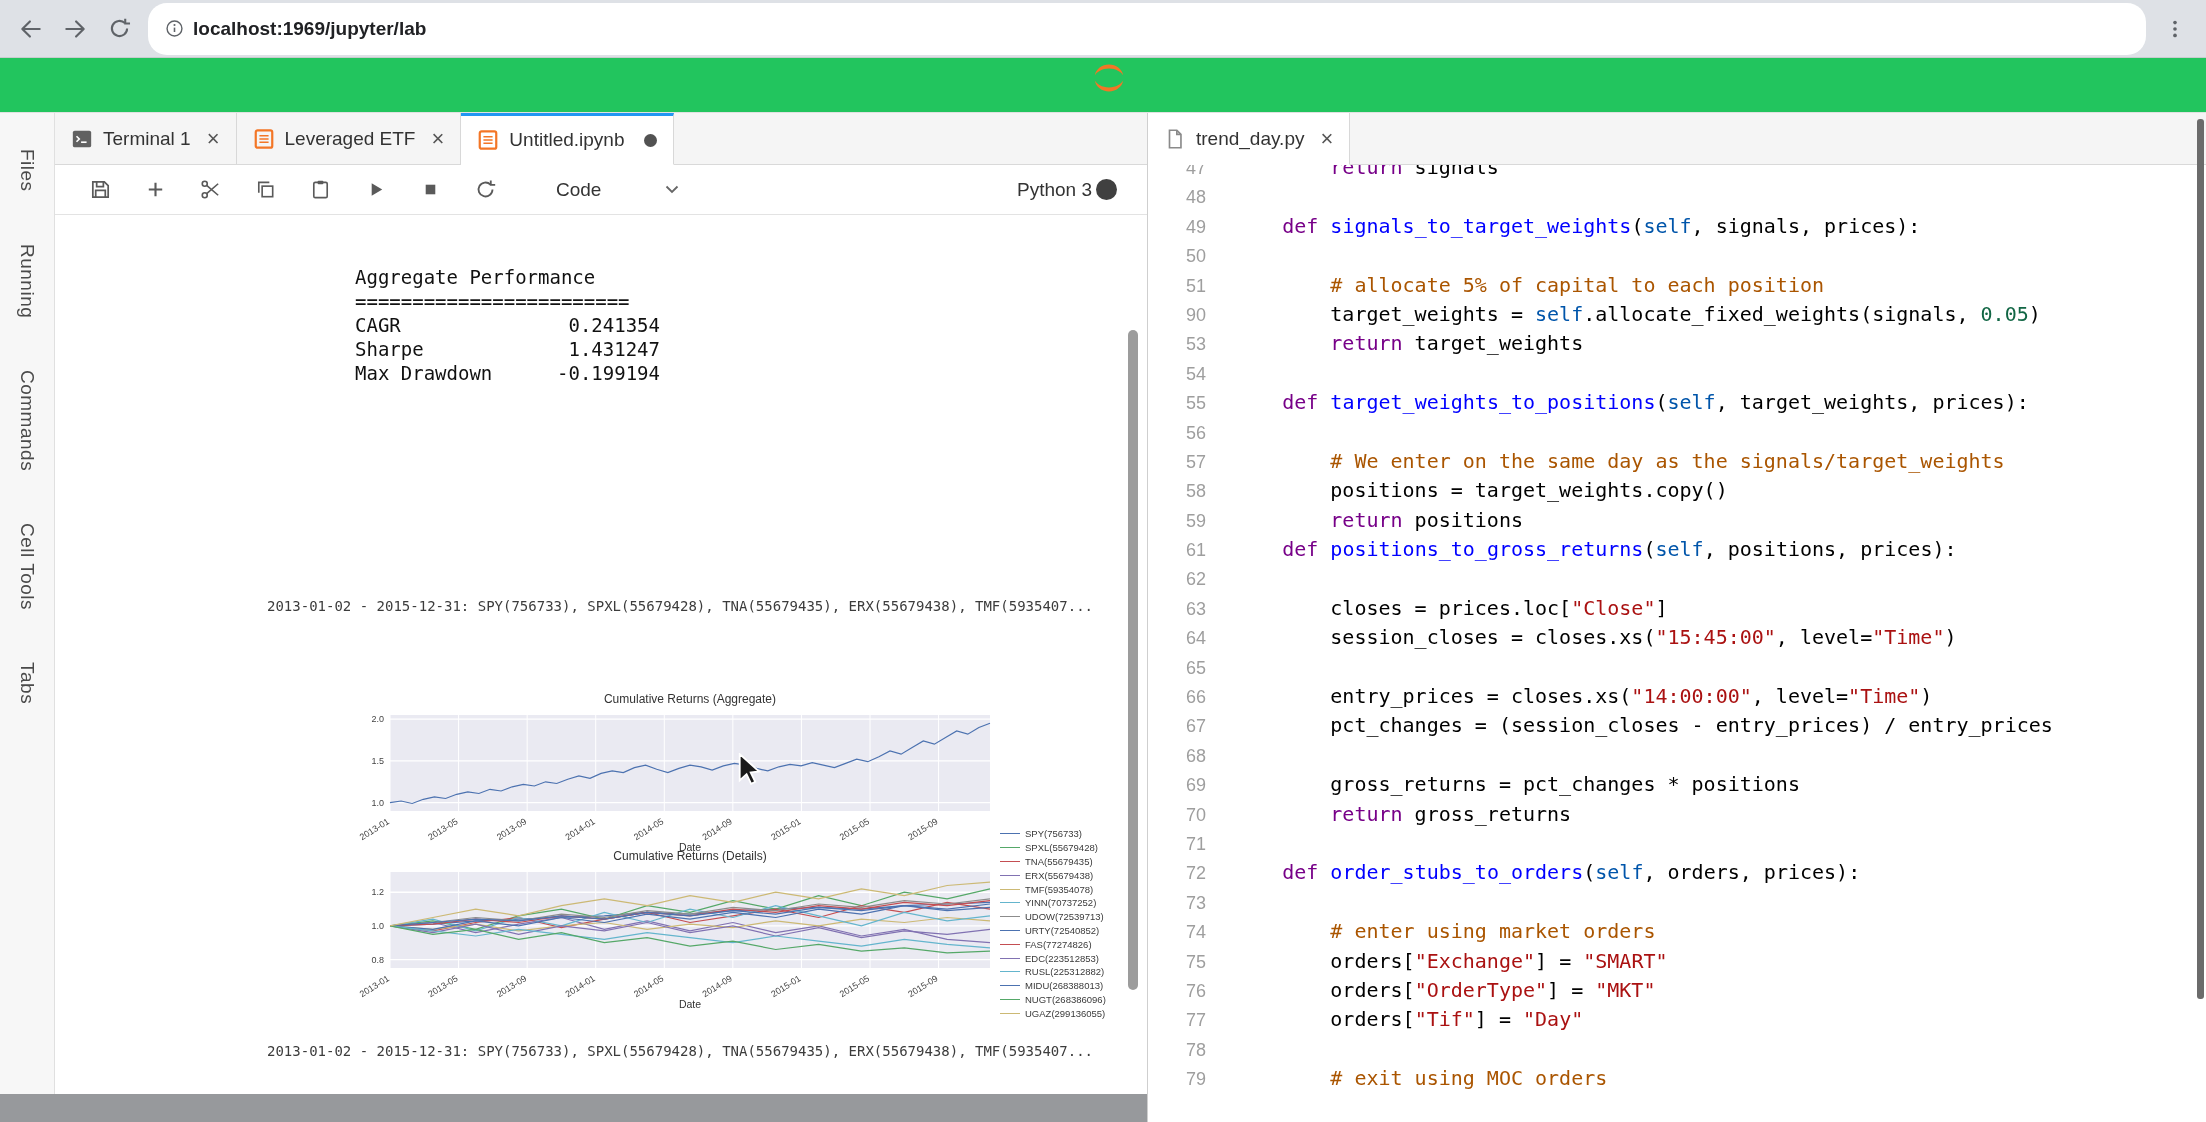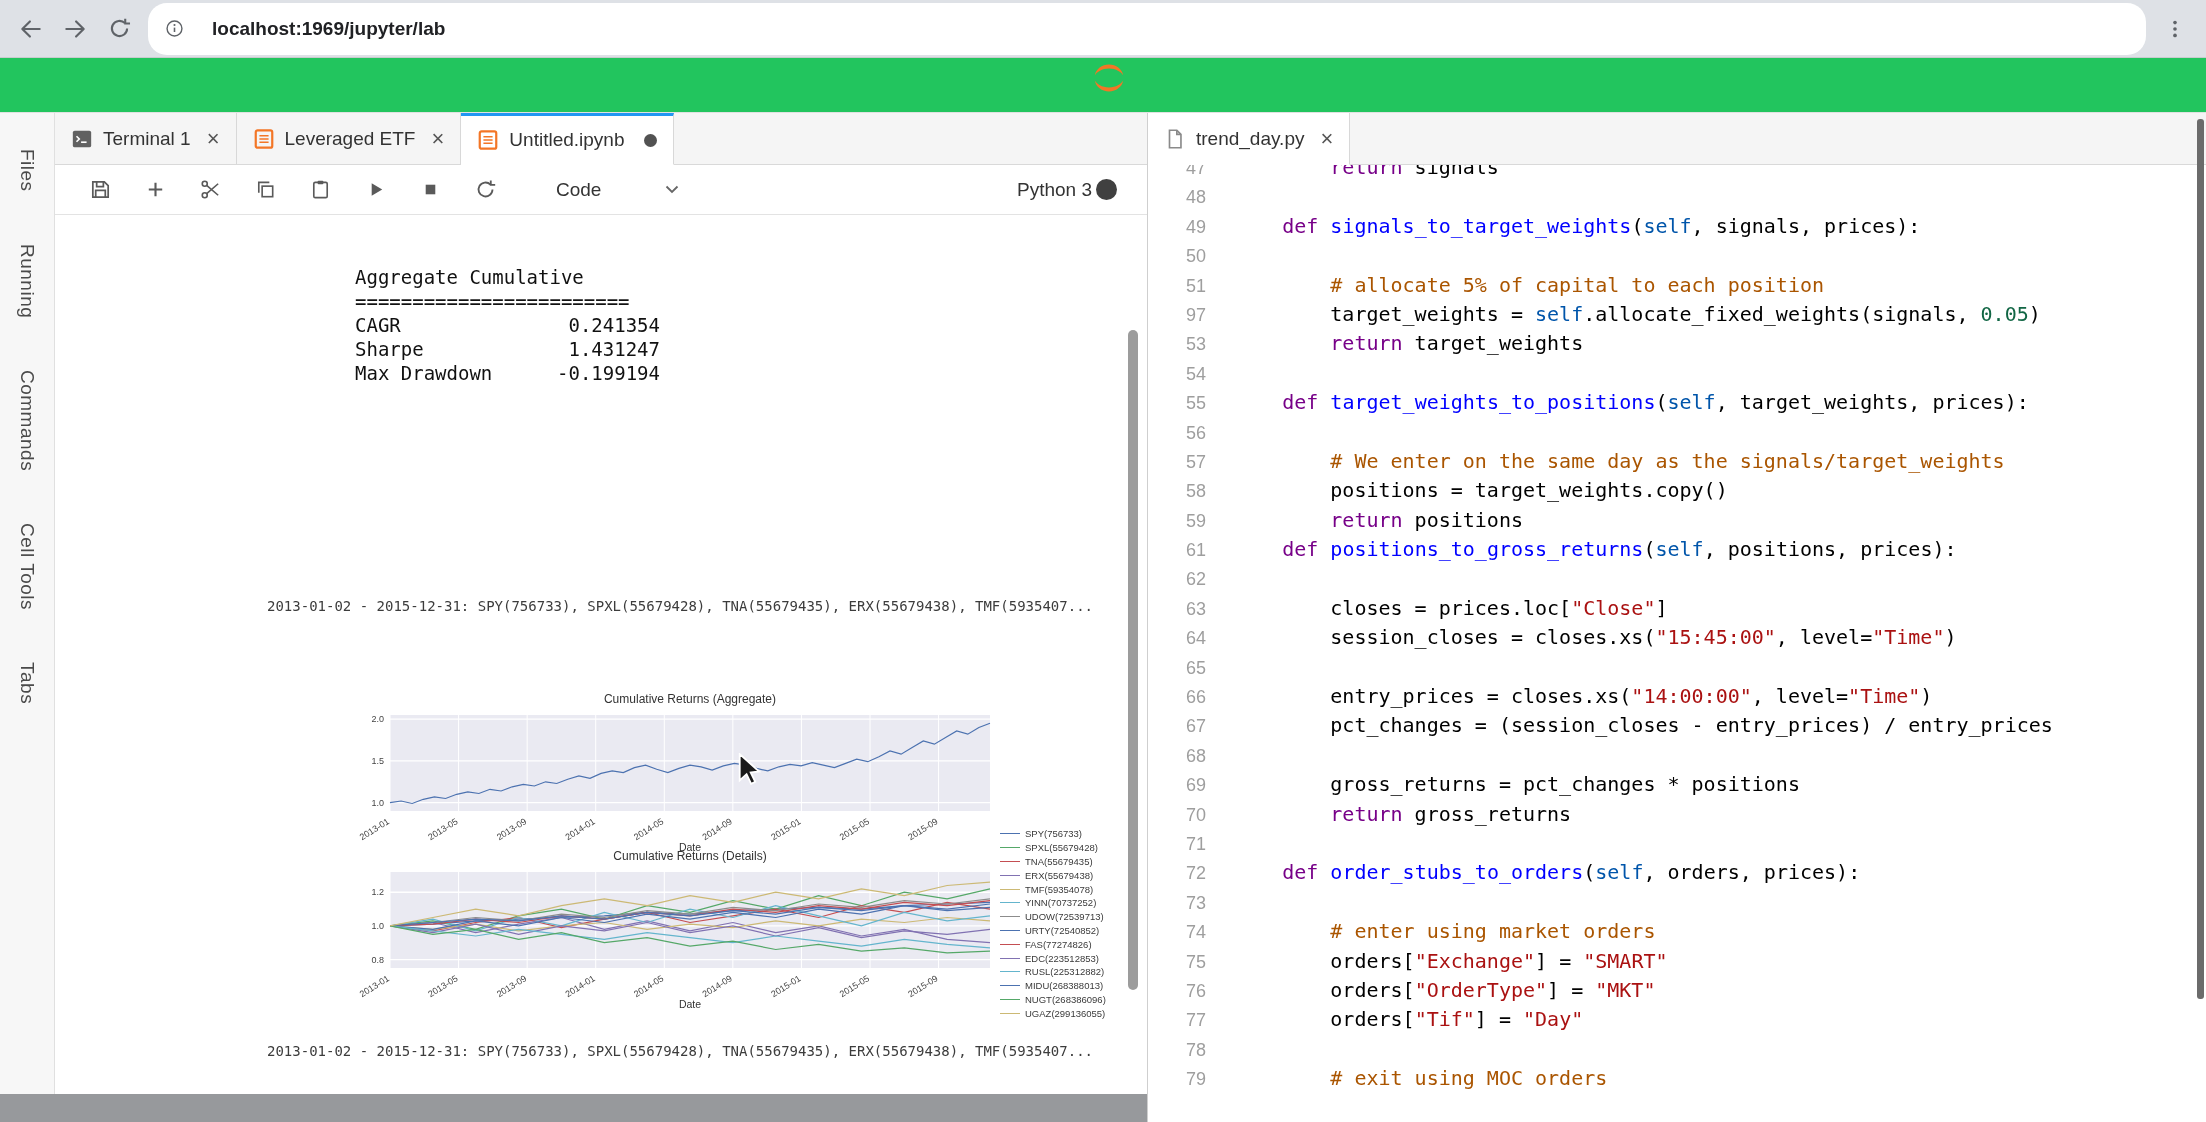--- a/index.html
+++ b/index.html
@@ -3,21 +3,21 @@
 <meta charset="utf-8">
 <style>
   html,body{margin:0;padding:0;background:#fff;font-family:"Liberation Sans",sans-serif;}
   #root{position:relative;width:2206px;height:1122px;overflow:hidden;background:#fff;}
 
   
   .browser-bar{position:absolute;left:0;top:0;width:2206px;height:58px;background:#dee1e6;
     display:flex;align-items:center;padding:0 16px;box-sizing:border-box;gap:14px;border-bottom:1px solid #c9cbce;}
   .bb-btn{width:30px;height:30px;display:flex;align-items:center;justify-content:center;flex:0 0 auto;cursor:pointer;}
   .url-pill{flex:1;height:52px;background:#fff;border-radius:19px;display:flex;align-items:center;
-    padding:0 16px;gap:27px;min-width:0;}
+    padding:0 16px;gap:8px;min-width:0;}
   .url-text{font-size:19px;color:#202124;font-weight:600;white-space:nowrap;overflow:hidden;}
 
   
   .jlab-header{position:absolute;left:0;top:58px;width:2206px;height:55px;background:#22c55e;
     border-bottom:1px solid #e1e1e1;display:flex;align-items:center;box-sizing:border-box;flex-direction:column;}
   .logo-wrap{margin-left:12px;width:40px;height:40px;flex:0 0 auto;}
   #menu-items{display:flex;margin-left:16px;}
   .menu-item{font-size:20px;color:#333;padding:0 19px;line-height:54px;cursor:pointer;}
 
   
@@ -237,21 +237,21 @@
           </svg>
       </span>
       <span class="kernel-zone">
         <span class="kernel-name">Python 3</span>
         <span class="kernel-dot"></span>
       </span>
     </div>
 
     <div class="nb-content">
       <div class="perf-block">
-        <div>Aggregate Cumulative</div>
+        <div>Aggregate Performance</div>
         <div>========================</div>
         <div id="perf-rows">
             <div class="perf-row">
               <span class="perf-label">CAGR</span>
               <span class="perf-value">0.241354</span>
             </div>
             <div class="perf-row">
               <span class="perf-label">Sharpe</span>
               <span class="perf-value">1.431247</span>
             </div>
@@ -416,21 +416,21 @@
           <span class="tab-close">×</span>
         </div>
       </div>
     <div class="editor">
       <div id="editor-lines">
           <div class="cm-line"><span class="gutter">47</span><span class="code"><span class="tk-p">        </span><span class="tk-k">return</span><span class="tk-p"> signals</span></span></div>
           <div class="cm-line"><span class="gutter">48</span><span class="code"></span></div>
           <div class="cm-line"><span class="gutter">49</span><span class="code"><span class="tk-p">    </span><span class="tk-k">def</span><span class="tk-p"> </span><span class="tk-d">signals_to_target_weights</span><span class="tk-p">(</span><span class="tk-v">self</span><span class="tk-p">, signals, prices):</span></span></div>
           <div class="cm-line"><span class="gutter">50</span><span class="code"></span></div>
           <div class="cm-line"><span class="gutter">51</span><span class="code"><span class="tk-p">        </span><span class="tk-c"># allocate 5% of capital to each position</span></span></div>
-          <div class="cm-line"><span class="gutter">97</span><span class="code"><span class="tk-p">        target_weights = </span><span class="tk-v">self</span><span class="tk-p">.allocate_fixed_weights(signals, </span><span class="tk-m">0.05</span><span class="tk-p">)</span></span></div>
+          <div class="cm-line"><span class="gutter">90</span><span class="code"><span class="tk-p">        target_weights = </span><span class="tk-v">self</span><span class="tk-p">.allocate_fixed_weights(signals, </span><span class="tk-m">0.05</span><span class="tk-p">)</span></span></div>
           <div class="cm-line"><span class="gutter">53</span><span class="code"><span class="tk-p">        </span><span class="tk-k">return</span><span class="tk-p"> target_weights</span></span></div>
           <div class="cm-line"><span class="gutter">54</span><span class="code"></span></div>
           <div class="cm-line"><span class="gutter">55</span><span class="code"><span class="tk-p">    </span><span class="tk-k">def</span><span class="tk-p"> </span><span class="tk-d">target_weights_to_positions</span><span class="tk-p">(</span><span class="tk-v">self</span><span class="tk-p">, target_weights, prices):</span></span></div>
           <div class="cm-line"><span class="gutter">56</span><span class="code"></span></div>
           <div class="cm-line"><span class="gutter">57</span><span class="code"><span class="tk-p">        </span><span class="tk-c"># We enter on the same day as the signals/target_weights</span></span></div>
           <div class="cm-line"><span class="gutter">58</span><span class="code"><span class="tk-p">        positions = target_weights.copy()</span></span></div>
           <div class="cm-line"><span class="gutter">59</span><span class="code"><span class="tk-p">        </span><span class="tk-k">return</span><span class="tk-p"> positions</span></span></div>
           <div class="cm-line"><span class="gutter">61</span><span class="code"><span class="tk-p">    </span><span class="tk-k">def</span><span class="tk-p"> </span><span class="tk-d">positions_to_gross_returns</span><span class="tk-p">(</span><span class="tk-v">self</span><span class="tk-p">, positions, prices):</span></span></div>
           <div class="cm-line"><span class="gutter">62</span><span class="code"></span></div>
           <div class="cm-line"><span class="gutter">63</span><span class="code"><span class="tk-p">        closes = prices.loc[</span><span class="tk-s">"Close"</span><span class="tk-p">]</span></span></div>

